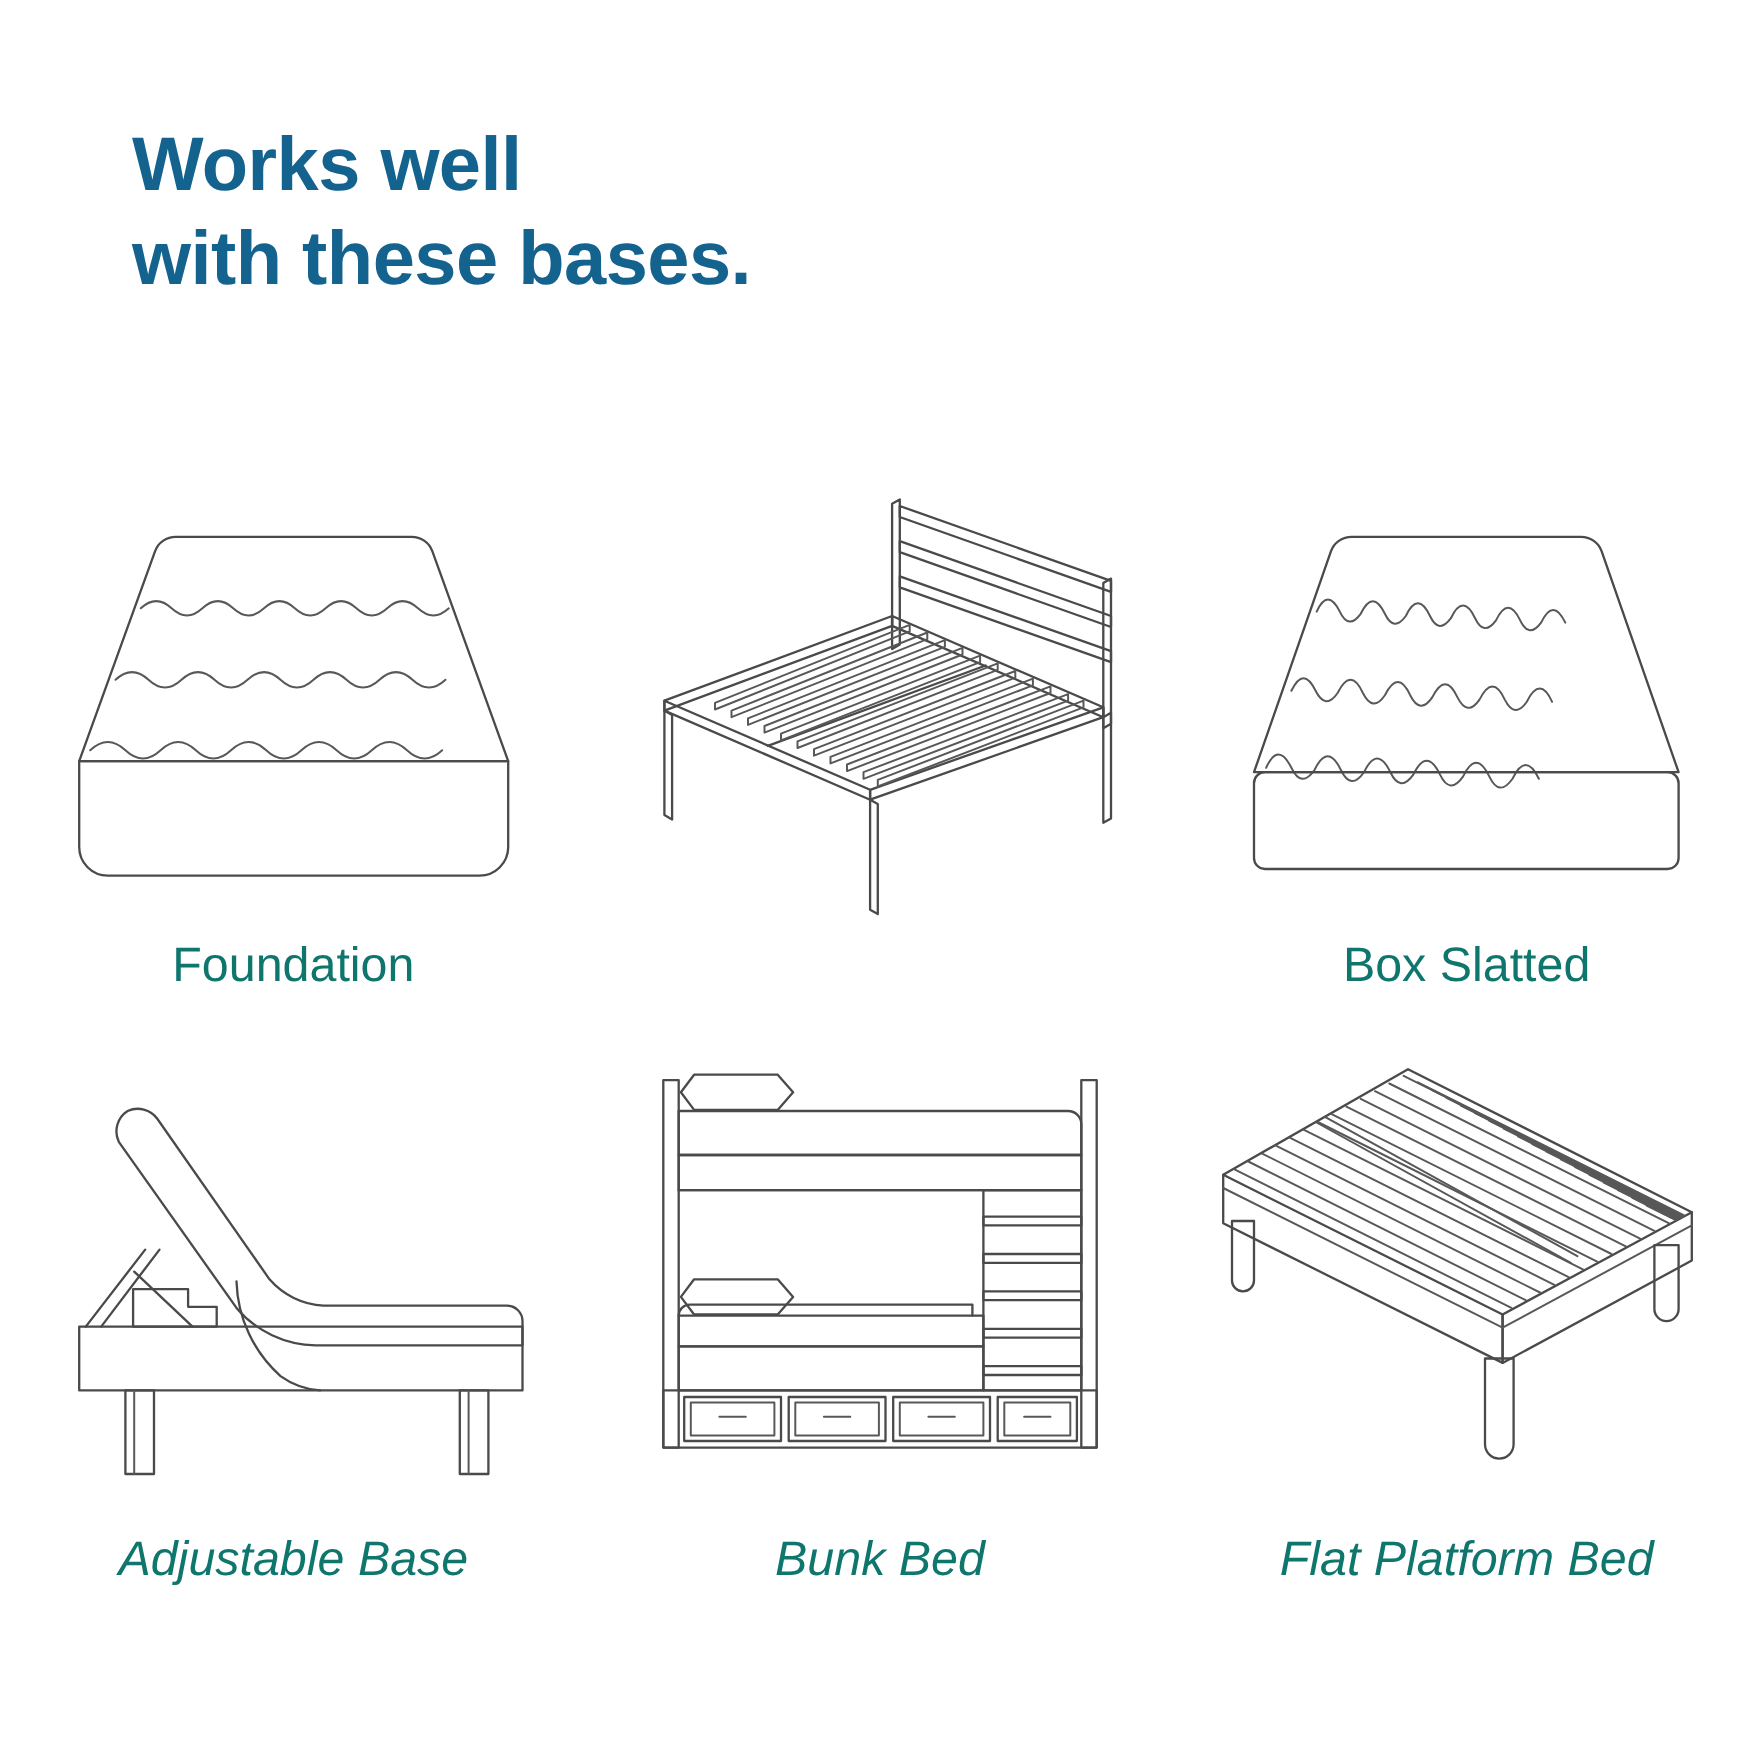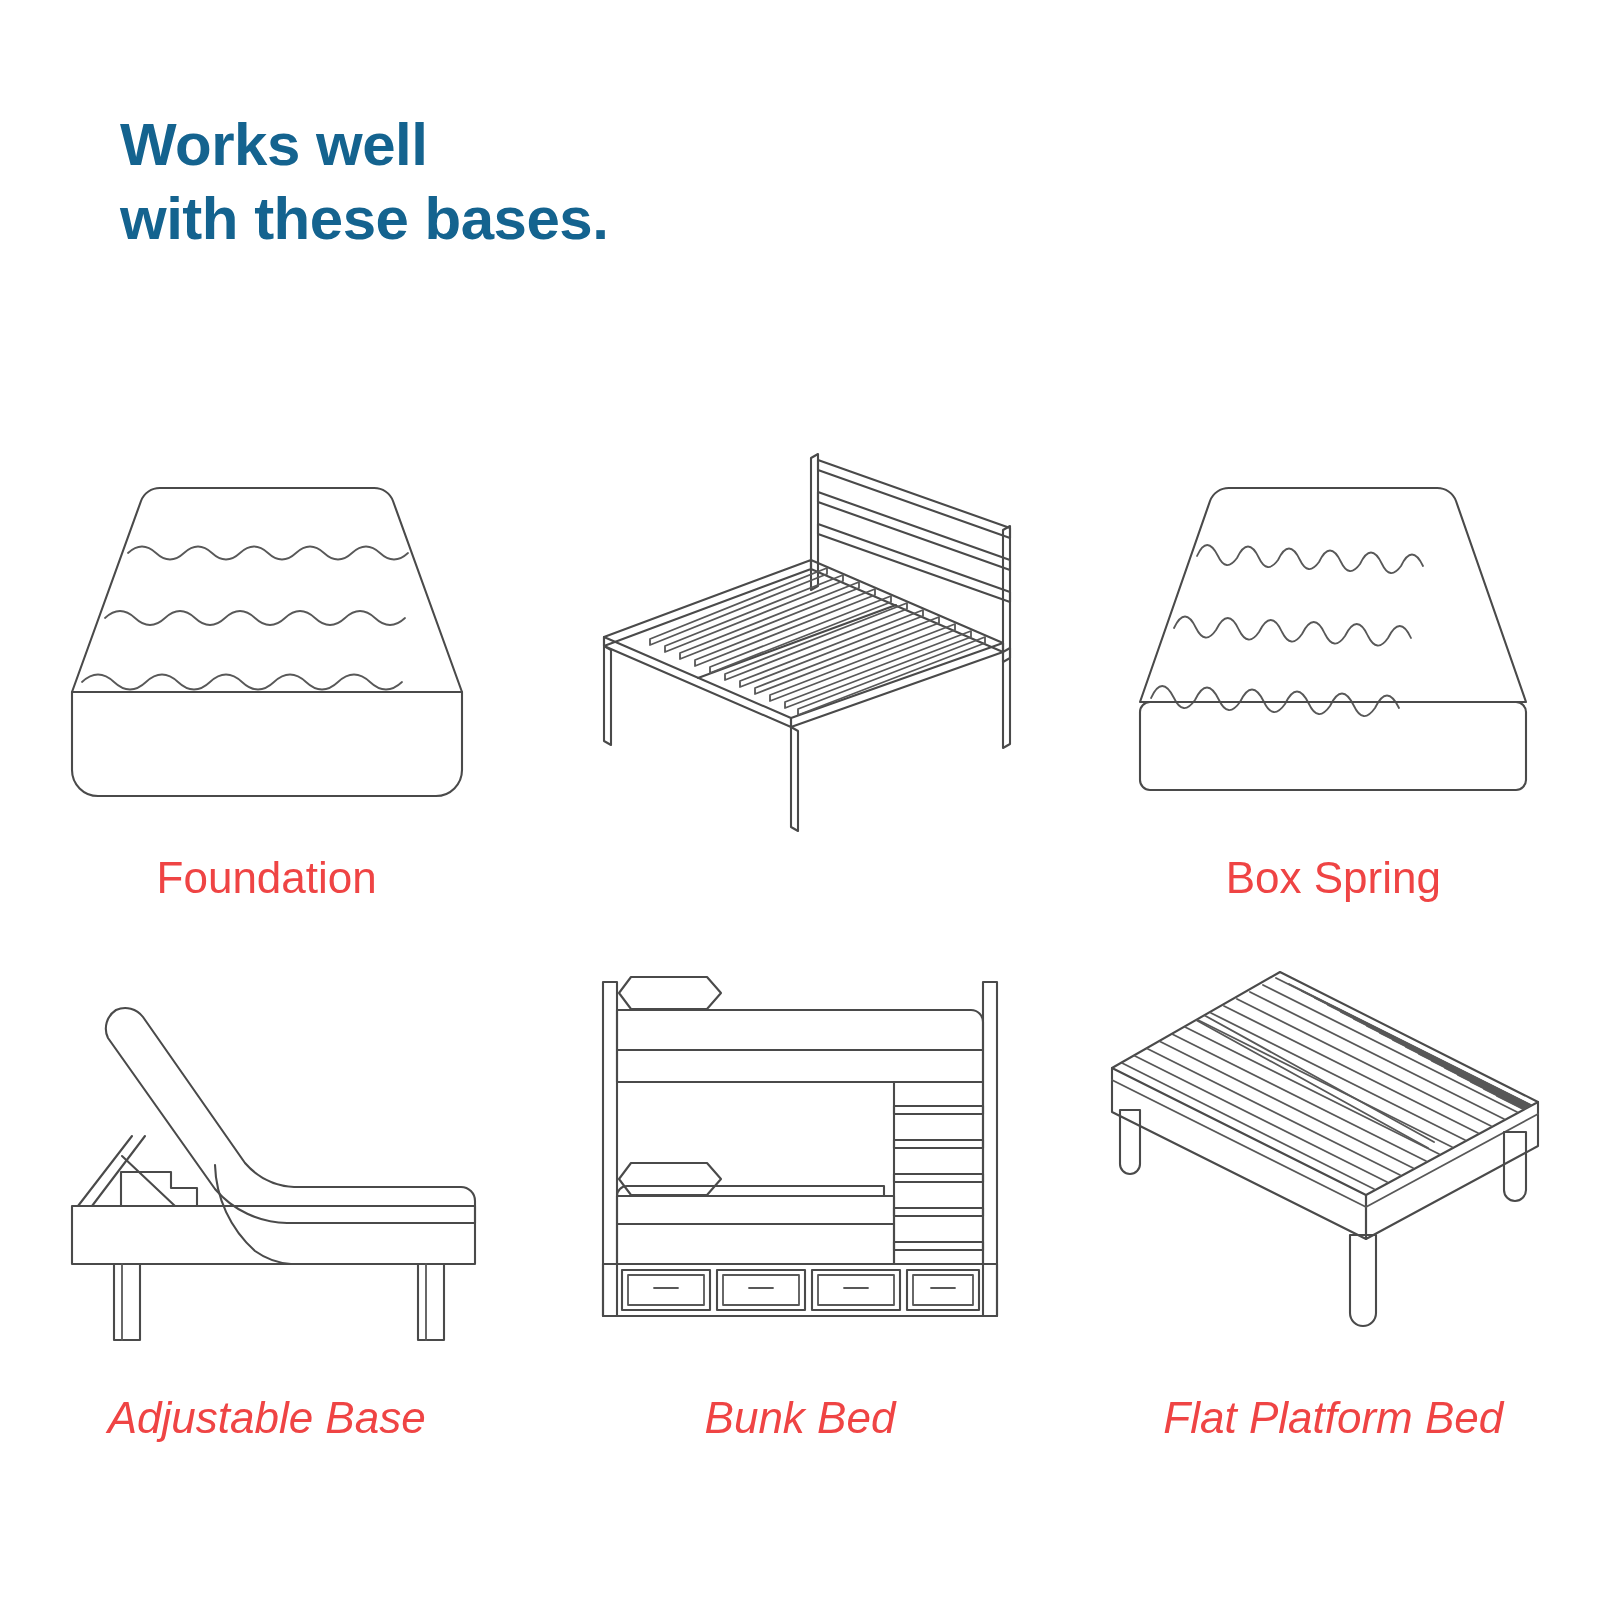--- a/index.html
+++ b/index.html
@@ -14,21 +14,21 @@
     position: relative;
     width: 1600px;
     height: 1600px;
     background: #ffffff;
     overflow: hidden;
   }
   .headline {
     position: absolute;
     left: 120px;
     top: 108px;
-    font-size: 60px;
+    font-size: 69px;
     line-height: 1.23;
     font-weight: 700;
     color: #14638f;
     letter-spacing: -0.5px;
     white-space: pre-line;
   }
   .grid {
     position: absolute;
     left: 0;
     top: 430px;
@@ -54,21 +54,21 @@
     align-items: center;
     justify-content: center;
   }
   .art svg {
     width: 100%;
     height: 100%;
     overflow: visible;
   }
   .caption {
     font-size: 44px;
-    color: #ef4444;
+    color: #0f766e;
     font-weight: 400;
     text-align: center;
     white-space: nowrap;
   }
   .r1 .caption { margin-top: 28px; }
   .r2 .caption { margin-top: 48px; }
   .ln {
     fill: none;
     stroke: #4a4a4a;
     stroke-width: 2.1;
@@ -169,21 +169,21 @@
 
             <path class="ln-thin" d="M99 126 q10 -22 21 0 q8 17 19 2 q11 -23 22 0 q8 17 19 2 q11 -23 22 0 q8 17 19 2 q11 -23 22 0 q8 17 19 2 q11 -23 22 0 q8 17 19 2 q11 -23 22 0"></path>
 
             <path class="ln-thin" d="M76 198 q11 -23 22 0 q9 18 20 2 q12 -24 23 0 q9 18 20 2 q12 -24 23 0 q9 18 20 2 q12 -24 23 0 q9 18 20 2 q12 -24 23 0 q9 18 20 2 q12 -24 23 0"></path>
 
             <path class="ln-thin" d="M53 268 q11 -24 23 0 q9 19 21 2 q12 -25 24 0 q9 19 21 2 q12 -25 24 0 q9 19 21 2 q12 -25 24 0 q9 19 21 2 q12 -25 24 0 q9 19 21 2 q12 -25 24 0"></path>
 
             <path class="ln" d="M52 272 h366 a10 10 0 0 1 10 10 v68 a10 10 0 0 1 -10 10 H52 a10 10 0 0 1 -10 -10 v-68 a10 10 0 0 1 10 -10 Z"></path>
           </svg>
         </div>
-        <div class="caption">Box Spring</div>
+        <div class="caption">Box Slatted</div>
       </div>
     </div>
 
     <div class="row row-2 r2">
 
       <div class="cell">
         <div class="art">
           <svg viewBox="0 0 470 395" preserveAspectRatio="xMidYMid meet">
             <g class="ln">
 

